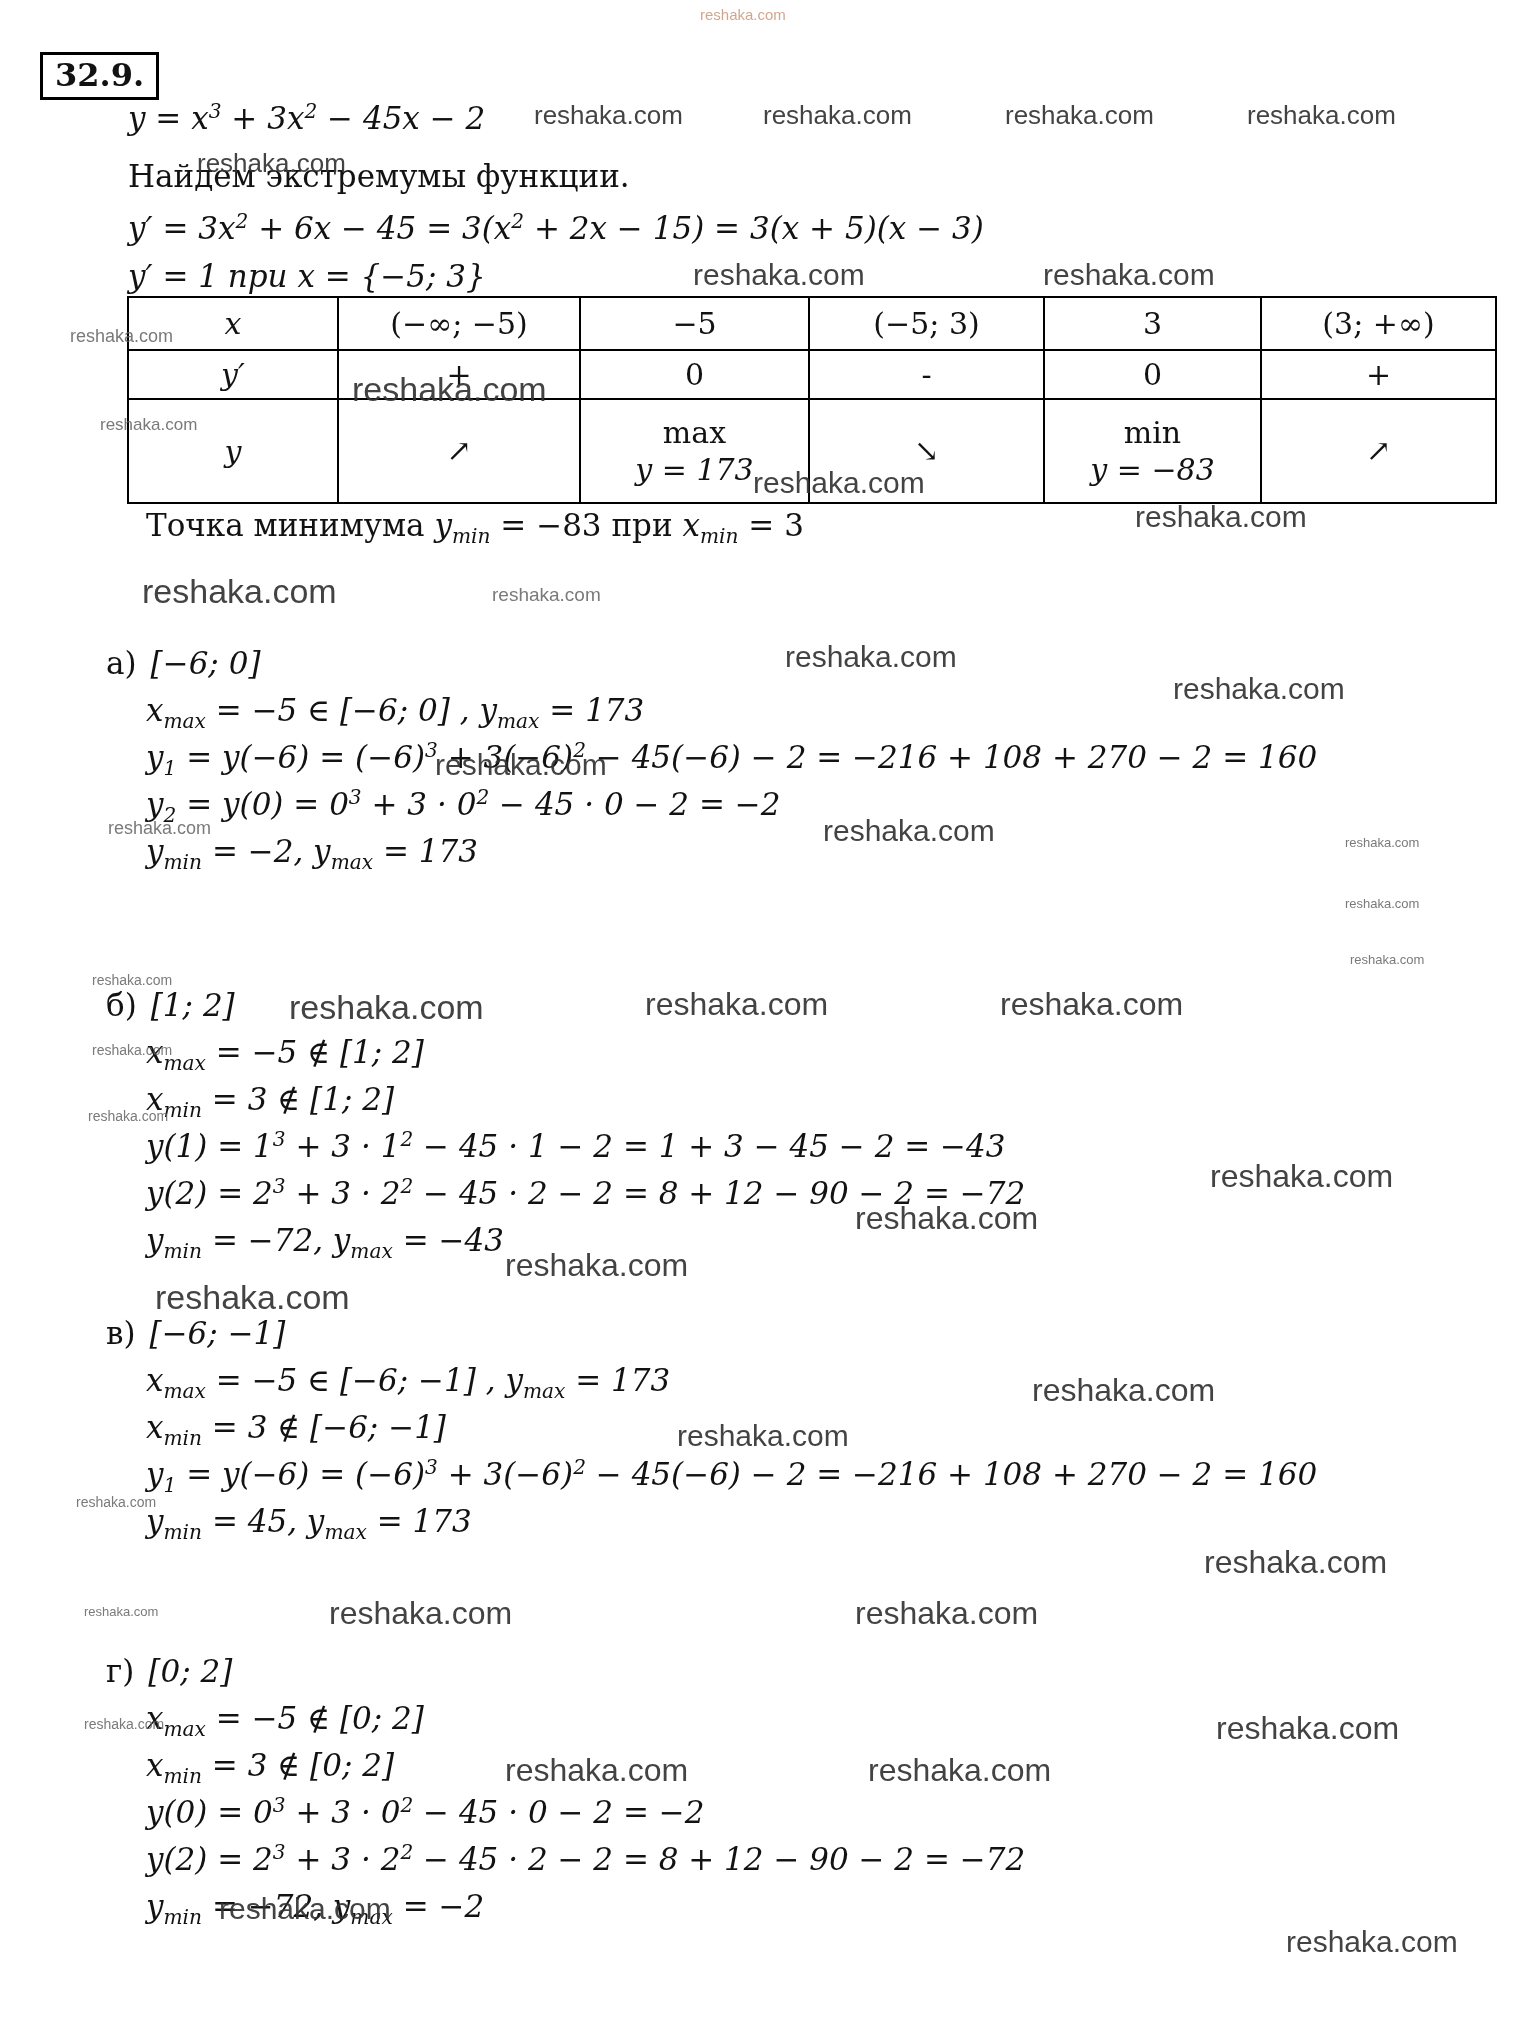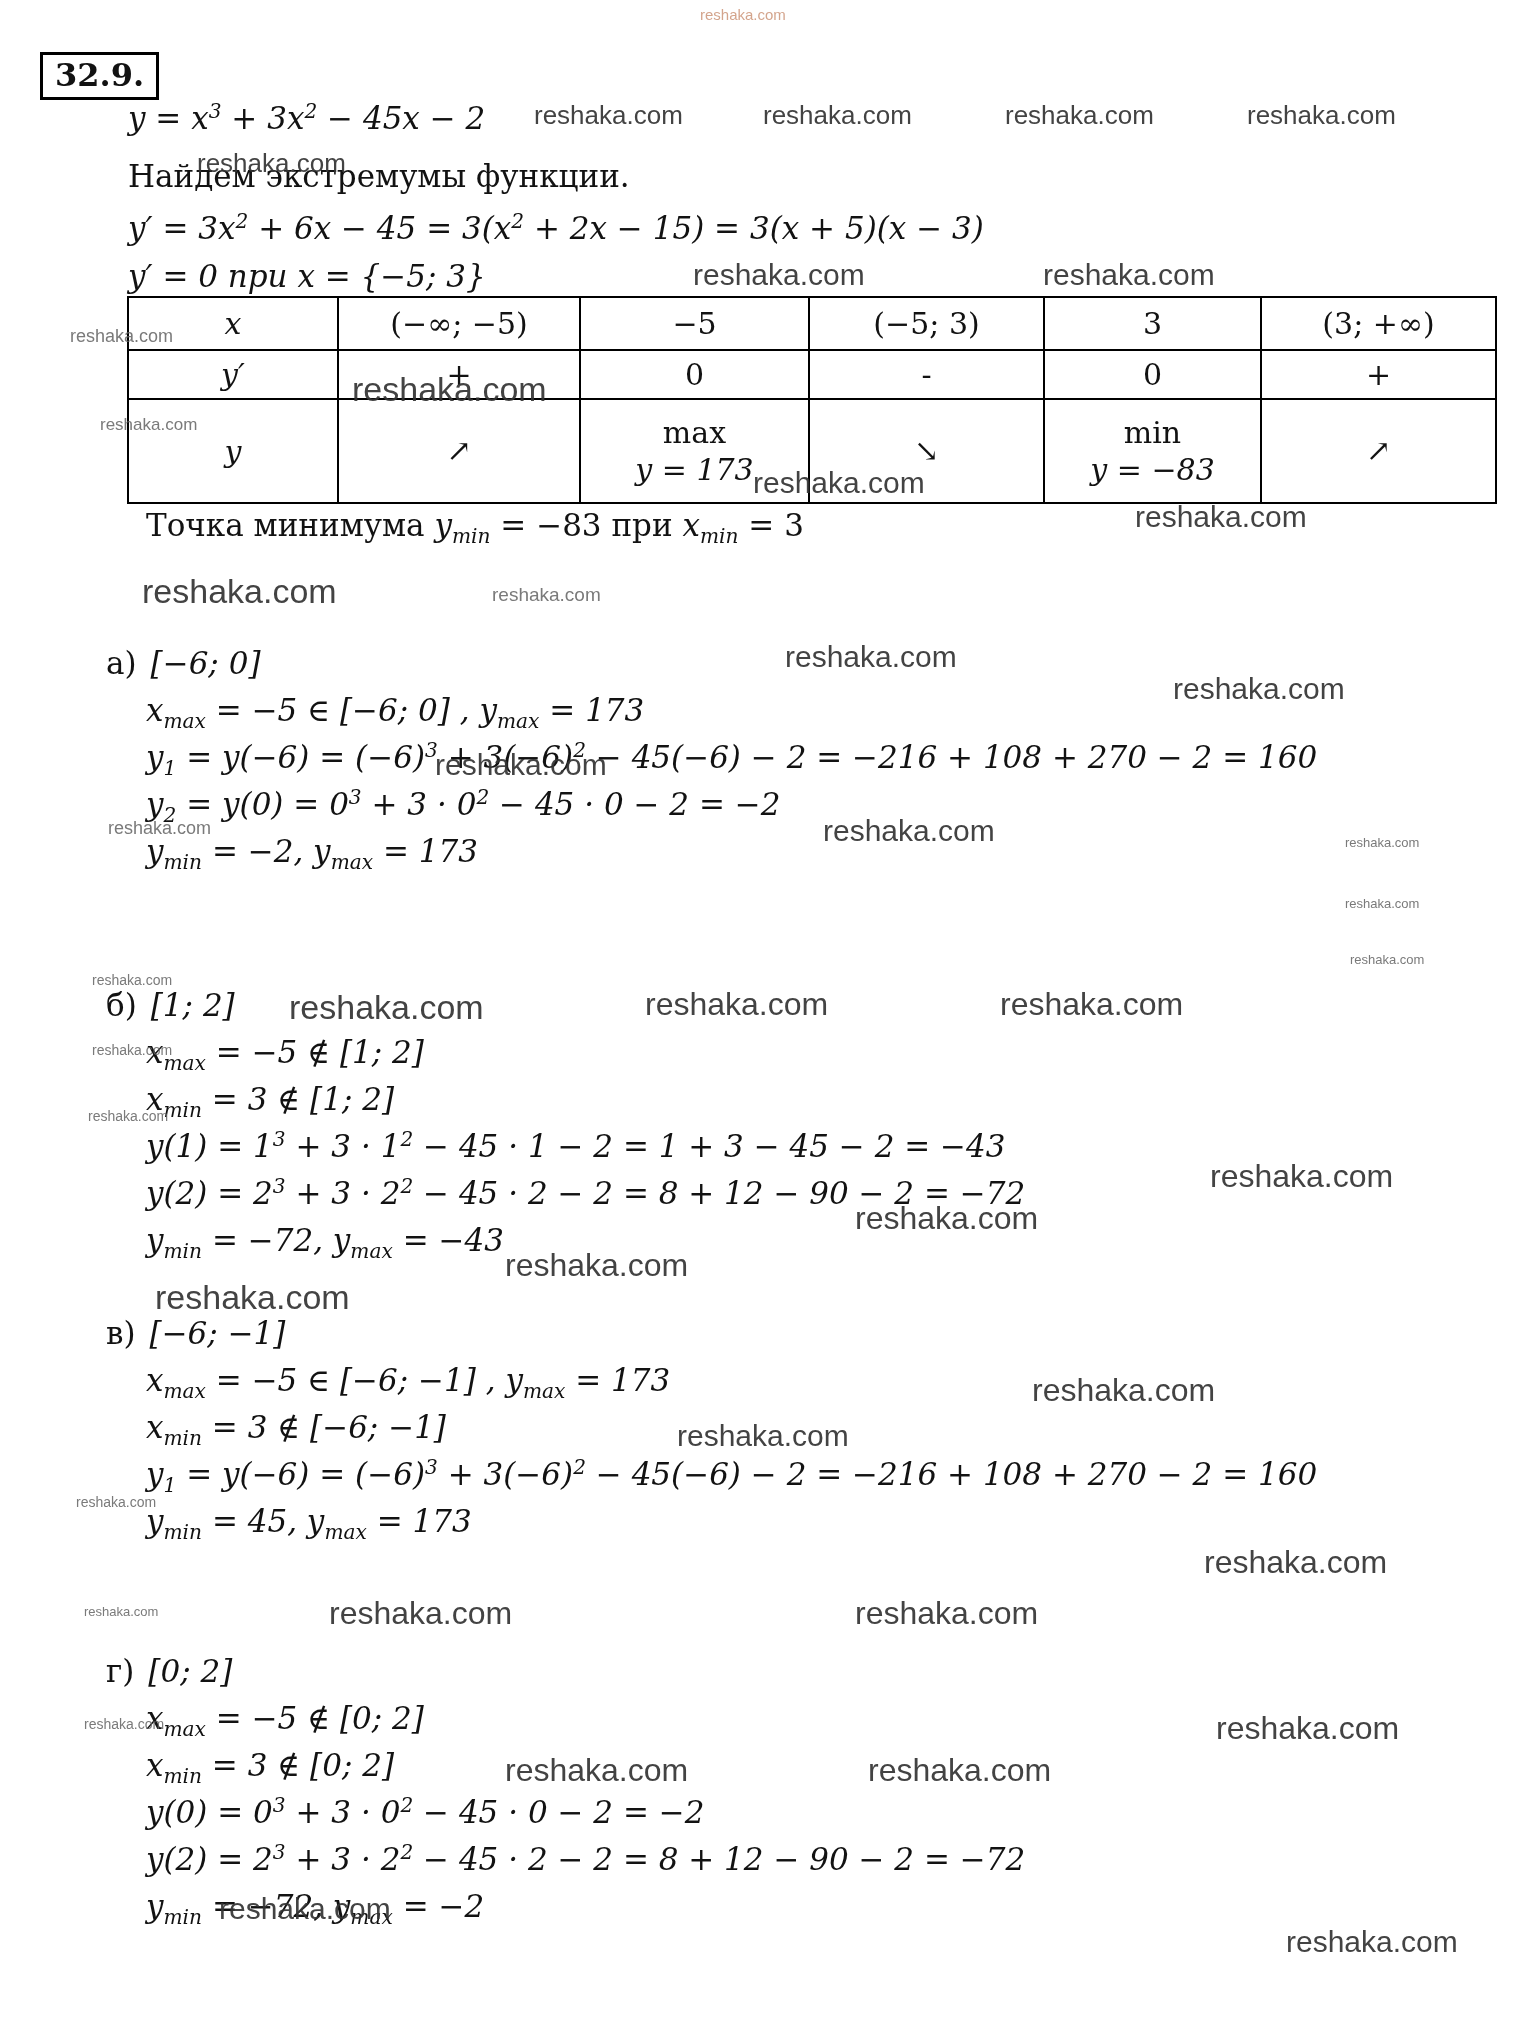--- a/index.html
+++ b/index.html
@@ -103,21 +103,21 @@
   <div class="wm" style="left:219px;top:1892px;font-size:30px">reshaka.com</div>
   <div class="wm" style="left:1286px;top:1925px;font-size:30px">reshaka.com</div>
 
   <div class="blk problem-box">
     <span>32.9.</span>
   </div>
 
   <div class="blk tline math" style="top:98px">y = x<sup>3</sup> + 3x<sup>2</sup> − 45x − 2</div>
   <div class="blk tline" style="top:156px">Найдем экстремумы функции.</div>
   <div class="blk tline math" style="top:208px">y′ = 3x<sup>2</sup> + 6x − 45 = 3(x<sup>2</sup> + 2x − 15) = 3(x + 5)(x − 3)</div>
-  <div class="blk tline math" style="top:256px">y′ = 0 при x = {−5; 3}</div>
+  <div class="blk tline math" style="top:256px">y′ = 1 при x = {−5; 3}</div>
 
   <table class="ext-table">
     <colgroup>
       <col style="width:210px">
         <col style="width:242px">
         <col style="width:229px">
       <col style="width:235px">
         <col style="width:217px">
         <col style="width:235px">
     </colgroup>

